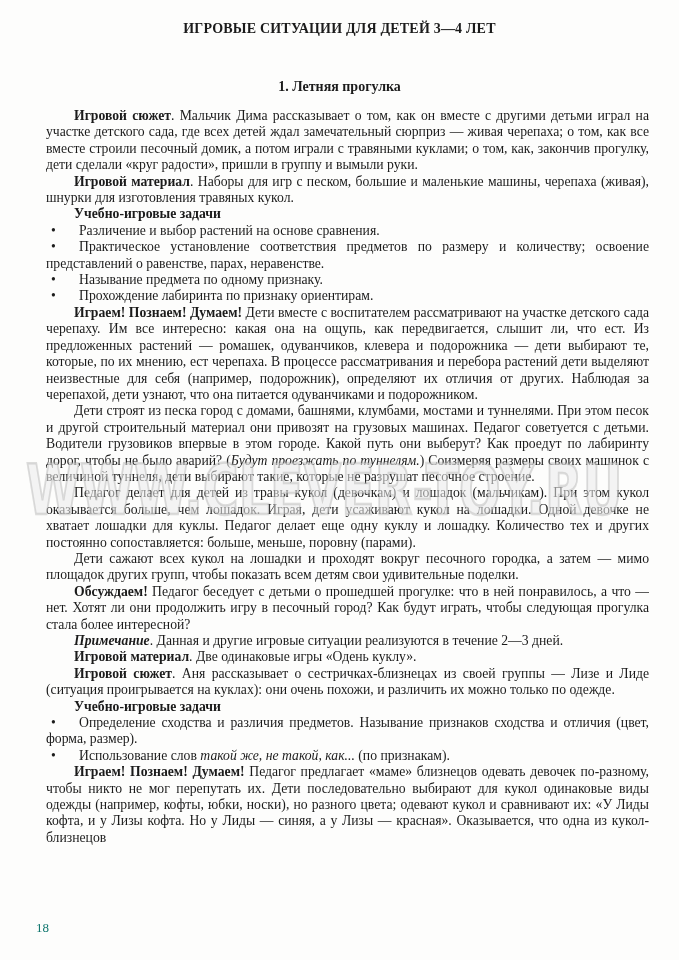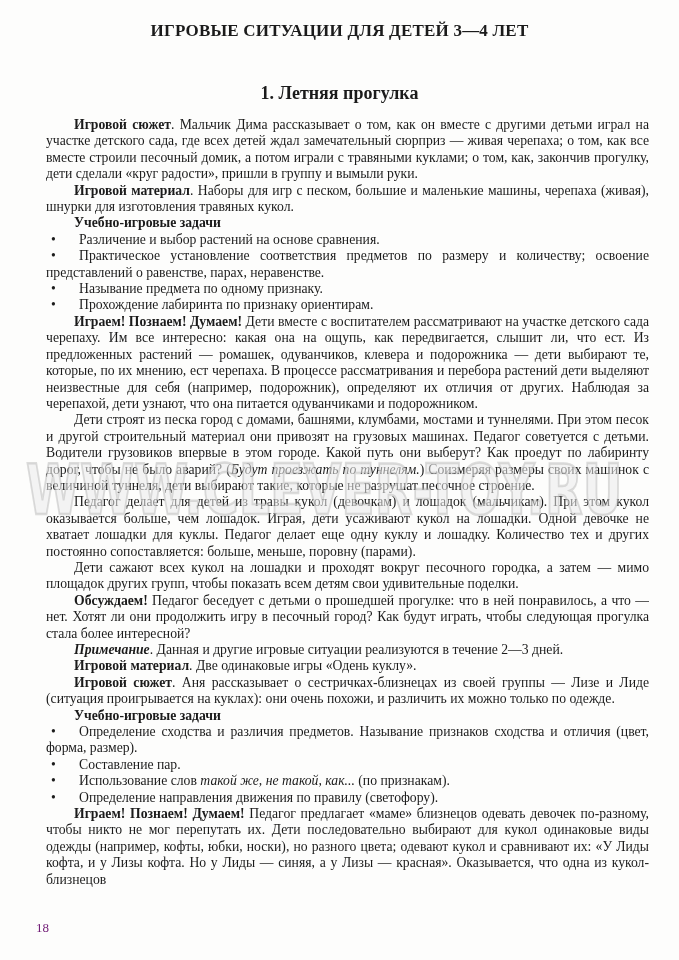--- a/index.html
+++ b/index.html
@@ -9,28 +9,28 @@
     height: 960px;
     background: #fdfdfc;
     overflow: hidden;
     font-family: "Liberation Serif", serif;
     color: #1b1b1b;
   }
   .doc-title {
     margin-top: 21px;
     text-align: center;
     font-weight: bold;
-    font-size: 17px;
+    font-size: 14px;
     letter-spacing: 0.2px;
   }
   .doc-body { padding: 0 30px; }
   .section-heading {
     text-align: center;
     font-weight: bold;
-    font-size: 18px;
+    font-size: 14px;
     margin-top: 42px;
     margin-bottom: 13px;
   }
   .block {
     font-size: 13.7px;
     line-height: 16.4px;
     text-align: justify;
     margin-left: 16px;
   }
   .paragraph { text-indent: 28px; }
@@ -59,21 +59,21 @@
     transform: scaleX(0.70);
     transform-origin: left center;
     pointer-events: none;
     z-index: 5;
   }
   .page-number {
     position: absolute;
     left: 36px;
     bottom: 24px;
     font-size: 13px;
-    color: #701a75;
+    color: #0f766e;
   }
 </style>
 </head>
 <body>
 
 <div class="page">
   <div class="doc-title">ИГРОВЫЕ СИТУАЦИИ ДЛЯ ДЕТЕЙ 3—4 ЛЕТ</div>
 
   <div class="doc-body">
       <div class="section-heading">1. Летняя прогулка</div>
@@ -87,22 +87,20 @@
       <div class="block paragraph"><span class="s-b">Играем! Познаем! Думаем!</span><span class="s-n"> Дети вместе с воспитателем рассматривают на участке детского сада черепаху. Им все интересно: какая она на ощупь, как передвигается, слышит ли, что ест. Из предложенных растений — ромашек, одуванчиков, клевера и подорожника — дети выбирают те, которые, по их мнению, ест черепаха. В процессе рассматривания и перебора растений дети выделяют неизвестные для себя (например, подорожник), определяют их отличия от других. Наблюдая за черепахой, дети узнают, что она питается одуванчиками и подорожником.</span></div>
       <div class="block paragraph"><span class="s-n">Дети строят из песка город с домами, башнями, клумбами, мостами и туннелями. При этом песок и другой строительный материал они привозят на грузовых машинах. Педагог советуется с детьми. Водители грузовиков впервые в этом городе. Какой путь они выберут? Как проедут по лабиринту дорог, чтобы не было аварий? (</span><span class="s-i">Будут проезжать по туннелям.</span><span class="s-n">) Соизмеряя размеры своих машинок с величиной туннеля, дети выбирают такие, которые не разрушат песочное строение.</span></div>
       <div class="block paragraph"><span class="s-n">Педагог делает для детей из травы кукол (девочкам) и лошадок (мальчикам). При этом кукол оказывается больше, чем лошадок. Играя, дети усаживают кукол на лошадки. Одной девочке не хватает лошадки для куклы. Педагог делает еще одну куклу и лошадку. Количество тех и других постоянно сопоставляется: больше, меньше, поровну (парами).</span></div>
       <div class="block paragraph"><span class="s-n">Дети сажают всех кукол на лошадки и проходят вокруг песочного городка, а затем — мимо площадок других групп, чтобы показать всем детям свои удивительные поделки.</span></div>
       <div class="block paragraph"><span class="s-b">Обсуждаем!</span><span class="s-n"> Педагог беседует с детьми о прошедшей прогулке: что в ней понравилось, а что — нет. Хотят ли они продолжить игру в песочный город? Как будут играть, чтобы следующая прогулка стала более интересной?</span></div>
       <div class="block paragraph"><span class="s-bi">Примечание</span><span class="s-n">. Данная и другие игровые ситуации реализуются в течение 2—3 дней.</span></div>
       <div class="block paragraph"><span class="s-b">Игровой материал</span><span class="s-n">. Две одинаковые игры «Одень куклу».</span></div>
       <div class="block paragraph"><span class="s-b">Игровой сюжет</span><span class="s-n">. Аня рассказывает о сестричках-близнецах из своей группы — Лизе и Лиде (ситуация проигрывается на куклах): они очень похожи, и различить их можно только по одежде.</span></div>
       <div class="block paragraph"><span class="s-b">Учебно-игровые задачи</span></div>
       <div class="block bullet"><span class="bullet-marker">•</span><span class="s-n">Определение сходства и различия предметов. Называние признаков сходства и отличия (цвет, форма, размер).</span></div>
-      <div class="block bullet"><span class="bullet-marker">•</span><span class="s-n">Составление пар.</span></div>
       <div class="block bullet"><span class="bullet-marker">•</span><span class="s-n">Использование слов </span><span class="s-i">такой же, не такой, как...</span><span class="s-n"> (по признакам).</span></div>
-      <div class="block bullet"><span class="bullet-marker">•</span><span class="s-n">Определение направления движения по правилу (светофору).</span></div>
       <div class="block paragraph"><span class="s-b">Играем! Познаем! Думаем!</span><span class="s-n"> Педагог предлагает «маме» близнецов одевать девочек по-разному, чтобы никто не мог перепутать их. Дети последовательно выбирают для кукол одинаковые виды одежды (например, кофты, юбки, носки), но разного цвета; одевают кукол и сравнивают их: «У Лиды кофта, и у Лизы кофта. Но у Лиды — синяя, а у Лизы — красная». Оказывается, что одна из кукол-близнецов</span></div>
     </div>
 
   <div class="watermark">WWW.CLEVER-TOY.RU</div>
 
   <div class="page-number">18</div>
 </div>
 
 </body></html>

